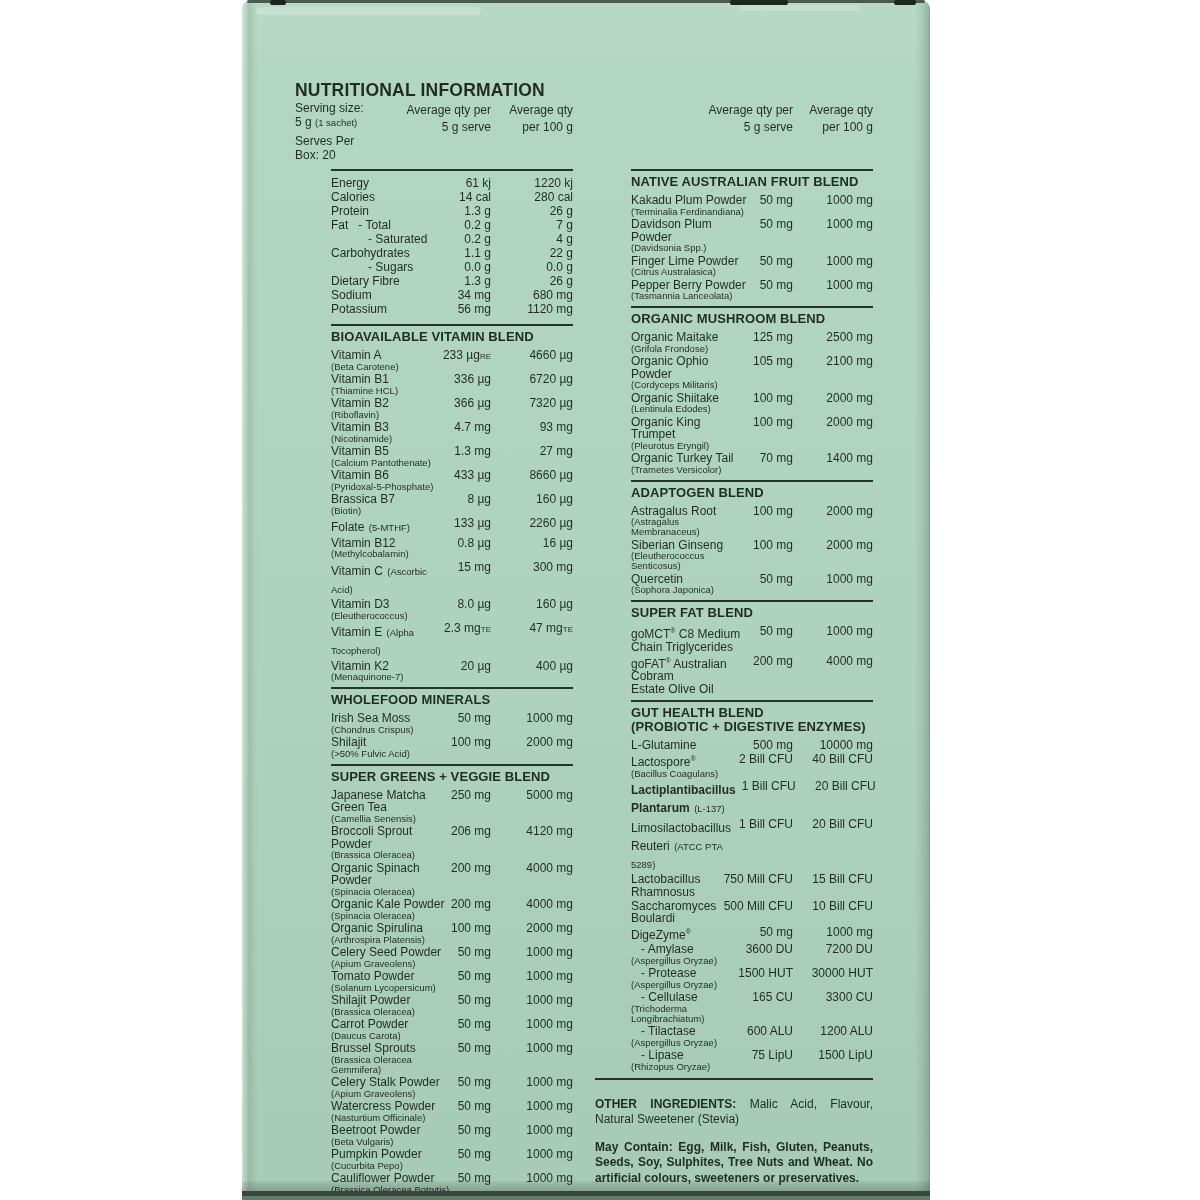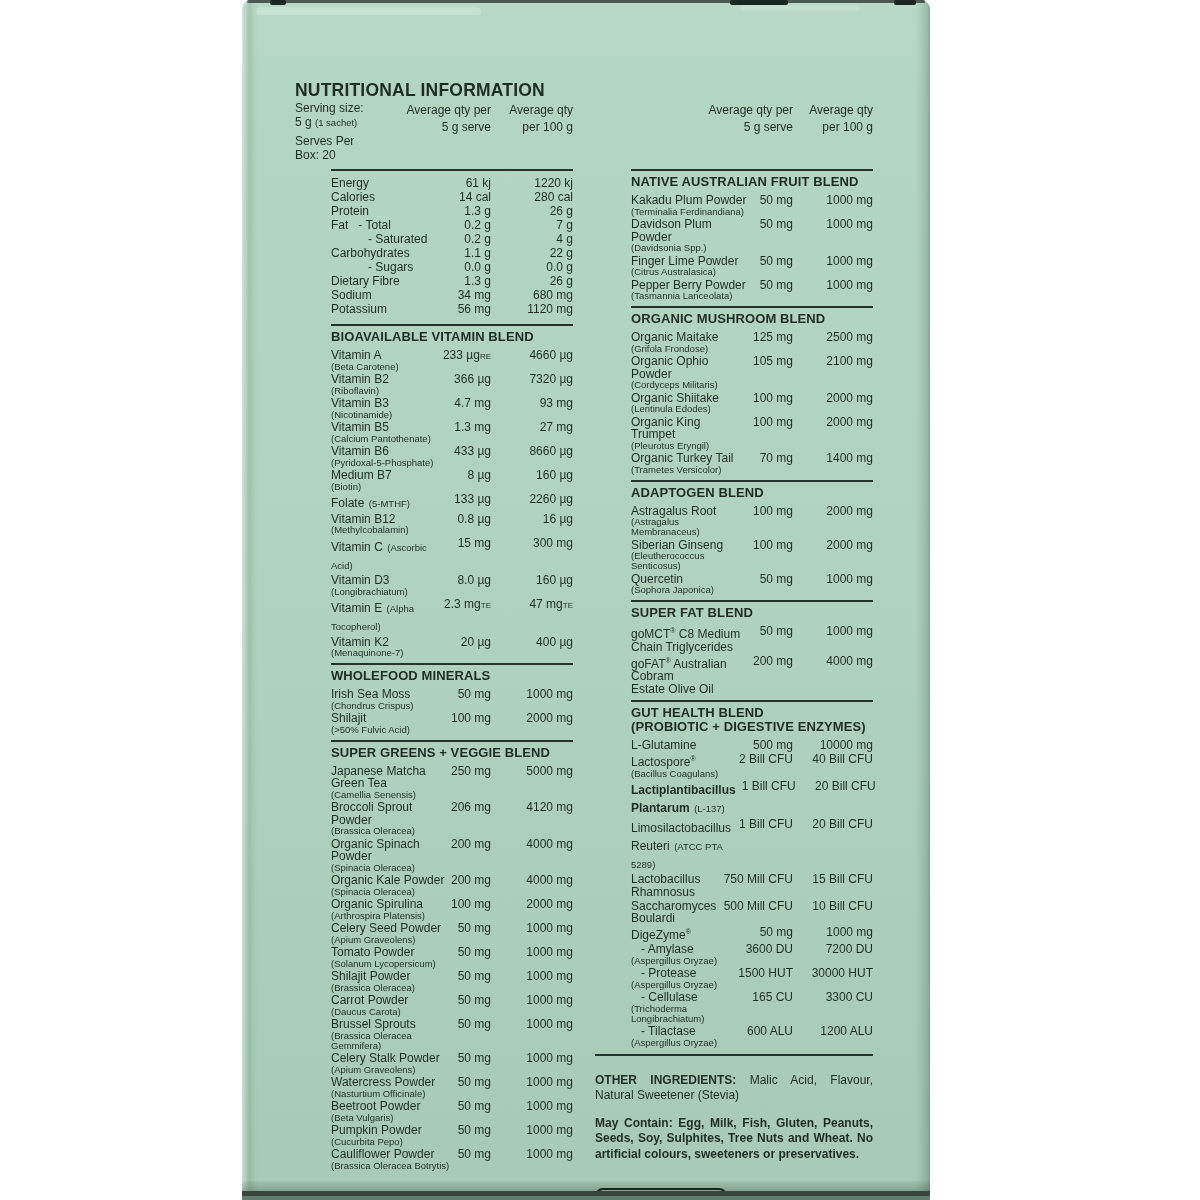--- a/index.html
+++ b/index.html
@@ -176,20 +176,28 @@
               <div class="row irow">
                 <div>
                   <span class="nm">Vitamin A</span>
                   <span class="sub">(Beta Carotene)</span>
                 </div>
                 <div class="cellv">233 µg<span class="vs">RE</span></div>
                 <div class="cellv">4660 µg</div>
               </div>
               <div class="row irow">
                 <div>
+                  <span class="nm">Vitamin B1</span>
+                  <span class="sub">(Thiamine HCL)</span>
+                </div>
+                <div class="cellv">336 µg</div>
+                <div class="cellv">6720 µg</div>
+              </div>
+              <div class="row irow">
+                <div>
                   <span class="nm">Vitamin B2</span>
                   <span class="sub">(Riboflavin)</span>
                 </div>
                 <div class="cellv">366 µg</div>
                 <div class="cellv">7320 µg</div>
               </div>
               <div class="row irow">
                 <div>
                   <span class="nm">Vitamin B3</span>
                   <span class="sub">(Nicotinamide)</span>
@@ -208,21 +216,21 @@
               <div class="row irow">
                 <div>
                   <span class="nm">Vitamin B6</span>
                   <span class="sub">(Pyridoxal-5-Phosphate)</span>
                 </div>
                 <div class="cellv">433 µg</div>
                 <div class="cellv">8660 µg</div>
               </div>
               <div class="row irow">
                 <div>
-                  <span class="nm">Medium B7</span>
+                  <span class="nm">Brassica B7</span>
                   <span class="sub">(Biotin)</span>
                 </div>
                 <div class="cellv">8 µg</div>
                 <div class="cellv">160 µg</div>
               </div>
               <div class="row irow">
                 <div><span class="nm" style="display: inline;">Folate</span> <span class="sub inl">(5-MTHF)</span></div>
                 <div class="cellv">133 µg</div>
                 <div class="cellv">2260 µg</div>
               </div>
@@ -236,21 +244,21 @@
               </div>
               <div class="row irow">
                 <div><span class="nm" style="display: inline; text-align: right;">Vitamin C</span> <span class="sub inl">(Ascorbic
 Acid)</span></div>
                 <div class="cellv">15 mg</div>
                 <div class="cellv">300 mg</div>
               </div>
               <div class="row irow">
                 <div>
                   <span class="nm">Vitamin D3</span>
-                  <span class="sub">(Longibrachiatum)</span>
+                  <span class="sub">(Eleutherococcus)</span>
                 </div>
                 <div class="cellv">8.0 µg</div>
                 <div class="cellv">160 µg</div>
               </div>
               <div class="row irow">
                 <div><span class="nm" style="display: inline;">Vitamin E</span> <span class="sub inl">(Alpha
 Tocopherol)</span></div>
                 <div class="cellv">2.3 mg<span class="vs">TE</span></div>
                 <div class="cellv">47 mg<span class="vs">TE</span></div>
               </div>
@@ -617,20 +625,28 @@
                 <div class="cellv">165 CU</div>
                 <div class="cellv">3300 CU</div>
               </div>
               <div class="row irow">
                 <div>
                   <span class="nm" style="padding-left: 10px;">- Tilactase</span>
                   <span class="sub">(Aspergillus Oryzae)</span>
                 </div>
                 <div class="cellv">600 ALU</div>
                 <div class="cellv">1200 ALU</div>
+              </div>
+              <div class="row irow">
+                <div>
+                  <span class="nm" style="padding-left: 10px;">- Lipase</span>
+                  <span class="sub">(Rhizopus Oryzae)</span>
+                </div>
+                <div class="cellv">75 LipU</div>
+                <div class="cellv">1500 LipU</div>
               </div>
             </div>
           </div>
 
         <div class="para"><b>OTHER INGREDIENTS:</b><span> Malic Acid, Flavour, Natural Sweetener (Stevia)</span></div>
         <div class="may">May Contain: Egg, Milk, Fish, Gluten, Peanuts, Seeds, Soy, Sulphites, Tree Nuts and Wheat. No artificial colours, sweeteners or preservatives.</div>
 
         <div class="badge">
           <svg width="28" height="34" viewBox="0 0 28 34">
             <polygon points="14,0 27.5,21 0.5,21" fill="#1f2c25"></polygon>

